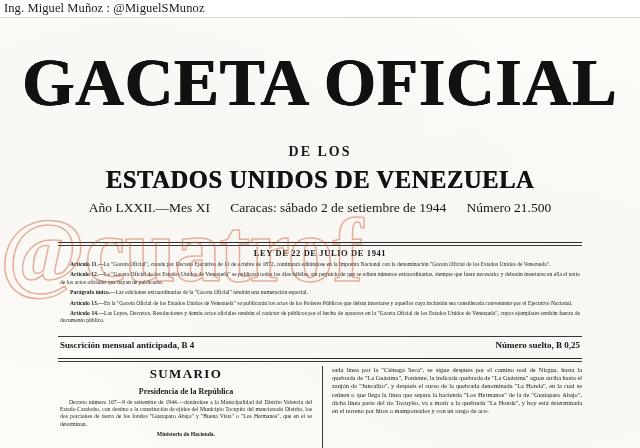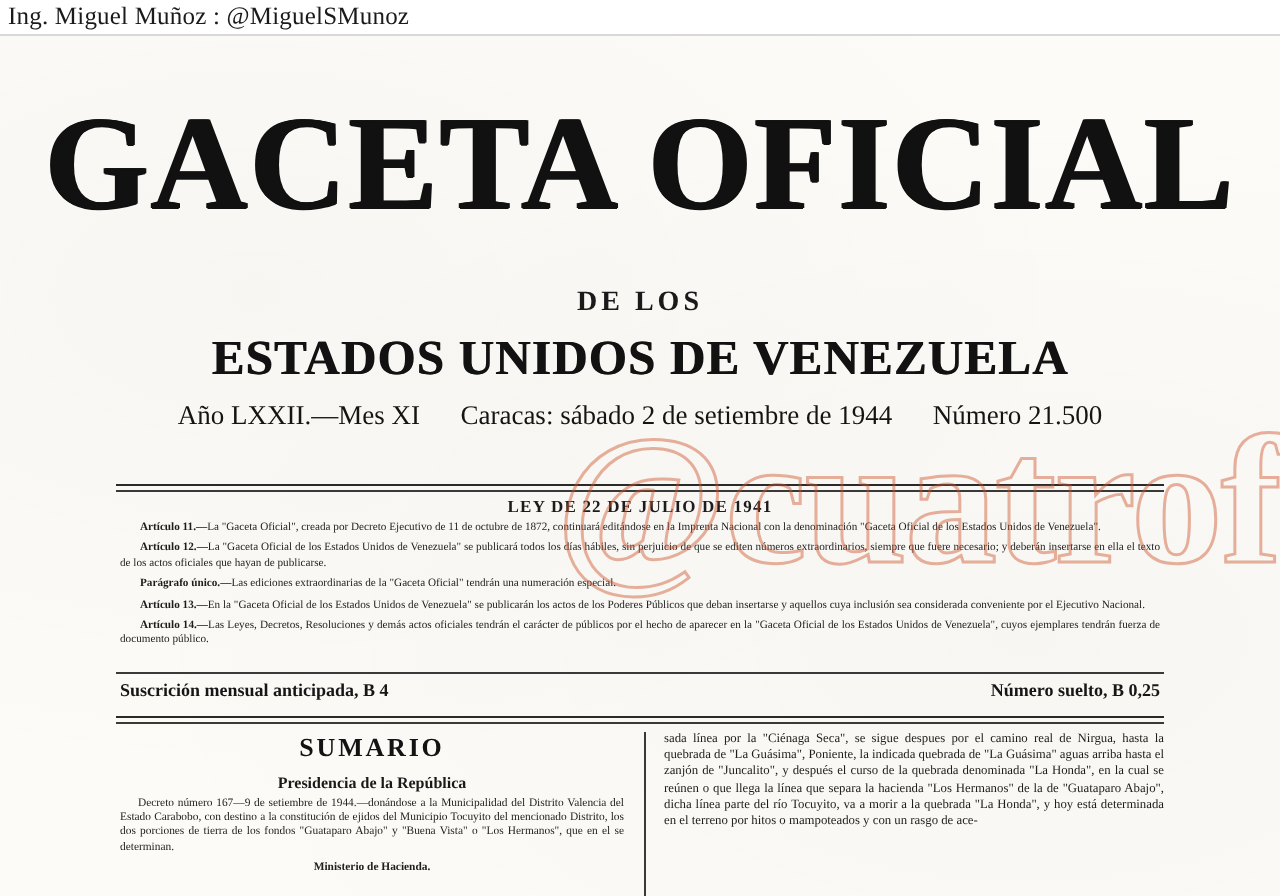--- a/index.html
+++ b/index.html
@@ -207,21 +207,21 @@
   .body-text p { margin: 0 0 3px 0; text-indent: 9px; }
   .col-right .body-text { font-size: 6.4px; line-height: 8.2px; }
   .col-right .body-text p { text-indent: 0; }
 
   
   .watermark {
     position: absolute;
     top: 232px;
     left: 0;
     width: 640px;
-    text-align: right;
+    text-align: left;
     font-family: "Liberation Serif", serif;
     font-size: 92px;
     font-weight: bold;
     letter-spacing: -1px;
     color: rgba(214, 96, 58, 0.42);
     white-space: nowrap;
     pointer-events: none;
     transform: translateY(-50%);
     z-index: 5;
   }

